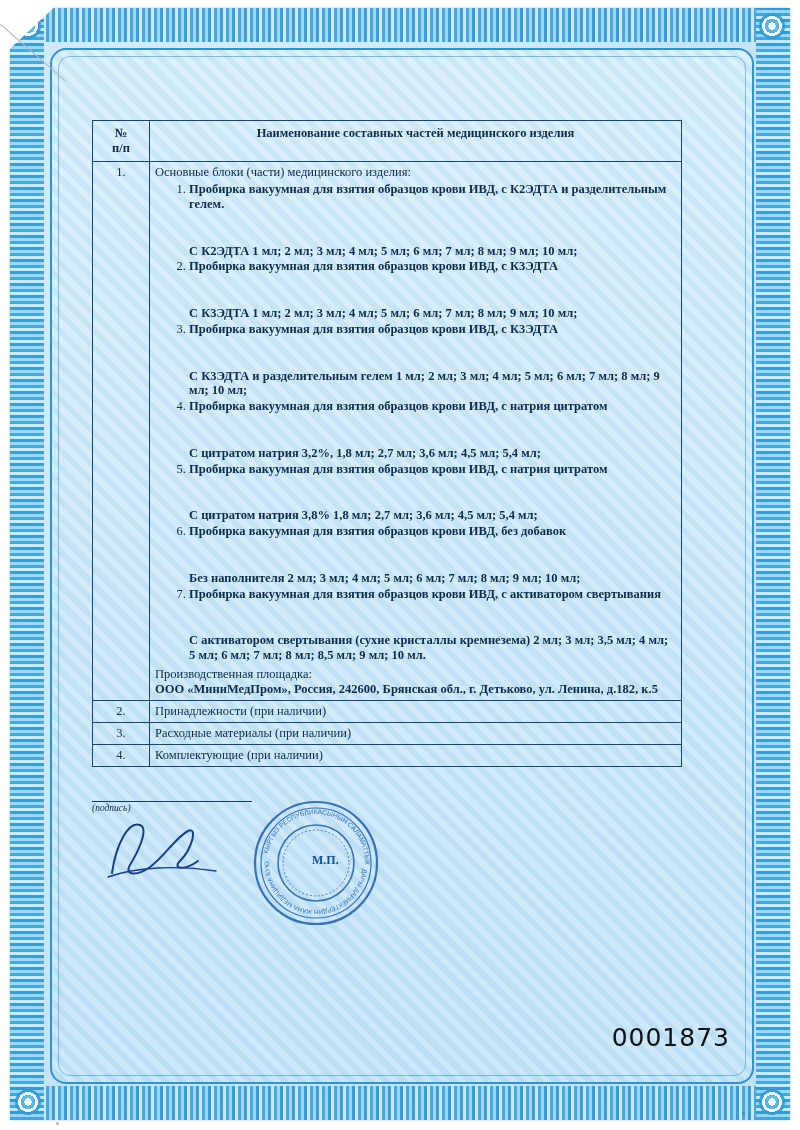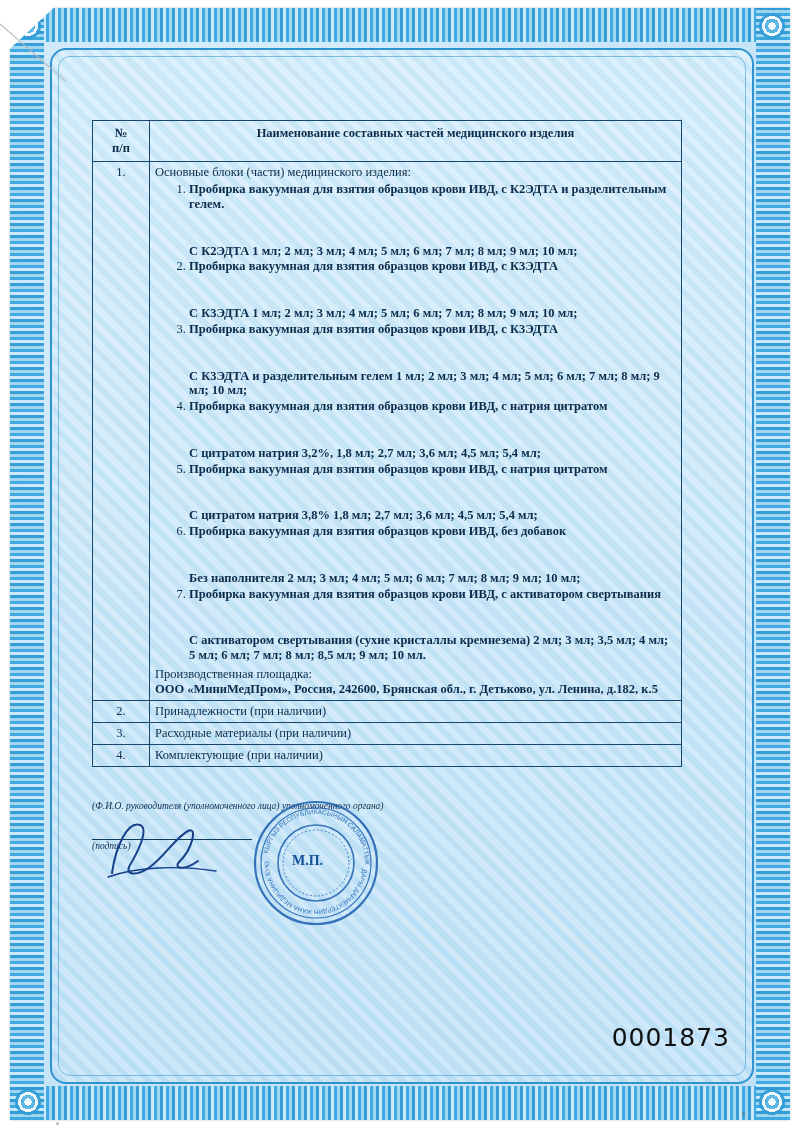--- a/index.html
+++ b/index.html
@@ -224,24 +224,24 @@
     position: absolute;
     left: 160px;
     top: -2px;
     width: 128px;
     height: 128px;
     pointer-events: none;
     opacity: .85;
   }
   .mp-label {
     position: absolute;
-    left: 200px;
+    left: 220px;
     top: 52px;
     font-weight: bold;
-    font-size: 14px;
+    font-size: 12px;
     color: #16509a;
   }
 
   .serial {
     position: absolute;
     right: 70px;
     bottom: 78px;
     font-family: "DejaVu Sans", sans-serif;
     font-size: 25px;
     letter-spacing: 1px;
@@ -342,21 +342,20 @@
           <td>Расходные материалы (при наличии)</td>
         </tr>
         <tr class="simple-row">
           <td class="col-num">4.</td>
           <td>Комплектующие (при наличии)</td>
         </tr>
       </tbody>
     </table>
 
     <div class="sign-area">
-      <div class="sign-caption">(Ф.И.О. руководителя (уполномоченного лица) уполномоченного органа)</div>
 
       <svg class="signature" viewBox="0 0 150 70">
         <path d="M6,58 C10,30 22,6 34,10 C44,14 30,40 24,50 C18,60 30,62 44,52 C58,42 70,22 82,16
                  C92,11 86,34 74,46 C66,54 78,56 92,46" fill="none" stroke="#173f8a" stroke-width="2" stroke-linecap="round"></path>
         <path d="M2,62 C30,52 70,50 110,56" fill="none" stroke="#173f8a" stroke-width="1.4" stroke-linecap="round"></path>
       </svg>
 
       <svg class="stamp" viewBox="0 0 128 128">
         <circle cx="64" cy="64" r="61" fill="none" stroke="#1d5fb0" stroke-width="2.2"></circle>
         <circle cx="64" cy="64" r="55" fill="none" stroke="#1d5fb0" stroke-width="1.2"></circle>

